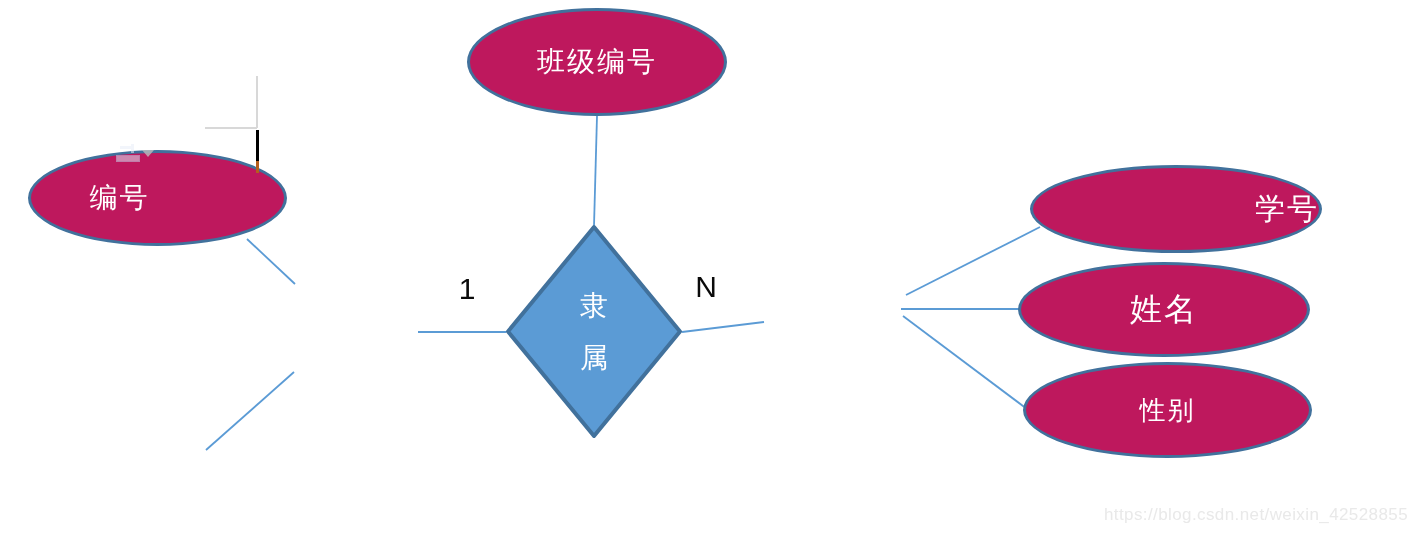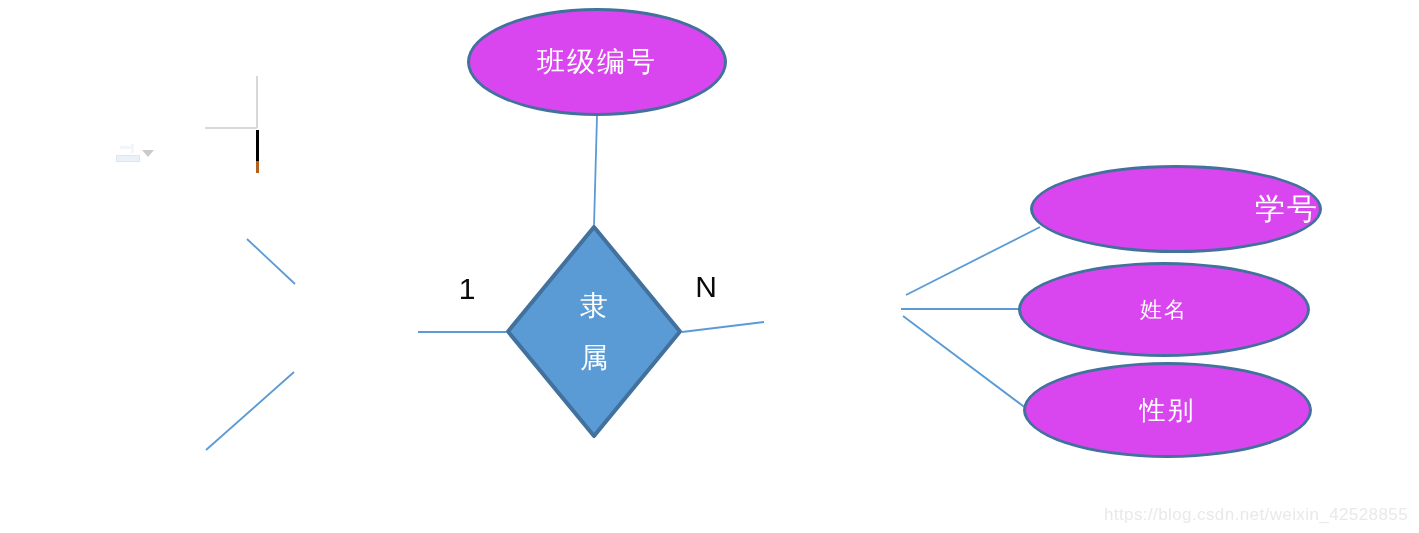--- a/index.html
+++ b/index.html
@@ -13,21 +13,21 @@
   }
   .connectors {
     position: absolute;
     left: 0; top: 0;
     width: 1419px; height: 533px;
     z-index: 1;
   }
   .shape {
     position: absolute;
     box-sizing: border-box;
-    background: #d946ef;
+    background: #be185d;
     border: 3.5px solid #41719C;
     display: flex;
     align-items: center;
     justify-content: center;
     z-index: 2;
   }
   .ellipse { border-radius: 50%; }
   .rect    { border-radius: 2px; border-width: 4px; }
   .shape-label {
     color: #ffffff;
@@ -112,40 +112,43 @@
       <line x1="906" y1="295" x2="1040" y2="227"></line>
       <line x1="901" y1="309" x2="1020" y2="309"></line>
       <line x1="903" y1="316" x2="1027" y2="409"></line>
     </g>
   </svg>
 
   <div class="shape ellipse" style="left:467px; top:8px; width:260px; height:108px;">
     <span class="shape-label">班级编号</span>
   </div>
 
+  <div class="shape ellipse" style="left:28px; top:150px; width:259px; height:96px;">
+    <span class="shape-label shift-l38">编号</span>
+  </div>
 
 
 
   <div class="diamond-wrap">
     <svg width="180" height="217" viewBox="0 0 180 217" xmlns="http://www.w3.org/2000/svg">
       <polygon points="90,4 176,108.5 90,213 4,108.5" fill="#5B9BD5" stroke="#41719C" stroke-width="4" stroke-linejoin="round"></polygon>
     </svg>
     <div class="diamond-label">
       <span>隶</span>
       <span>属</span>
     </div>
   </div>
 
 
   <div class="shape ellipse" style="left:1030px; top:165px; width:292px; height:88px;justify-content:flex-end;">
     <span class="shape-label" style="font-size:30px;">学号</span>
   </div>
 
   <div class="shape ellipse" style="left:1018px; top:262px; width:292px; height:95px;">
-    <span class="shape-label" style="font-size:22px;">姓名</span>
+    <span class="shape-label" style="font-size:32px;">姓名</span>
   </div>
 
   <div class="shape ellipse" style="left:1023px; top:362px; width:289px; height:96px;">
     <span class="shape-label" style="font-size:26px;">性别</span>
   </div>
 
   <div class="cardinality card-1">1</div>
   <div class="cardinality card-n">N</div>
 
   <div class="artifact gray-vline"></div>

